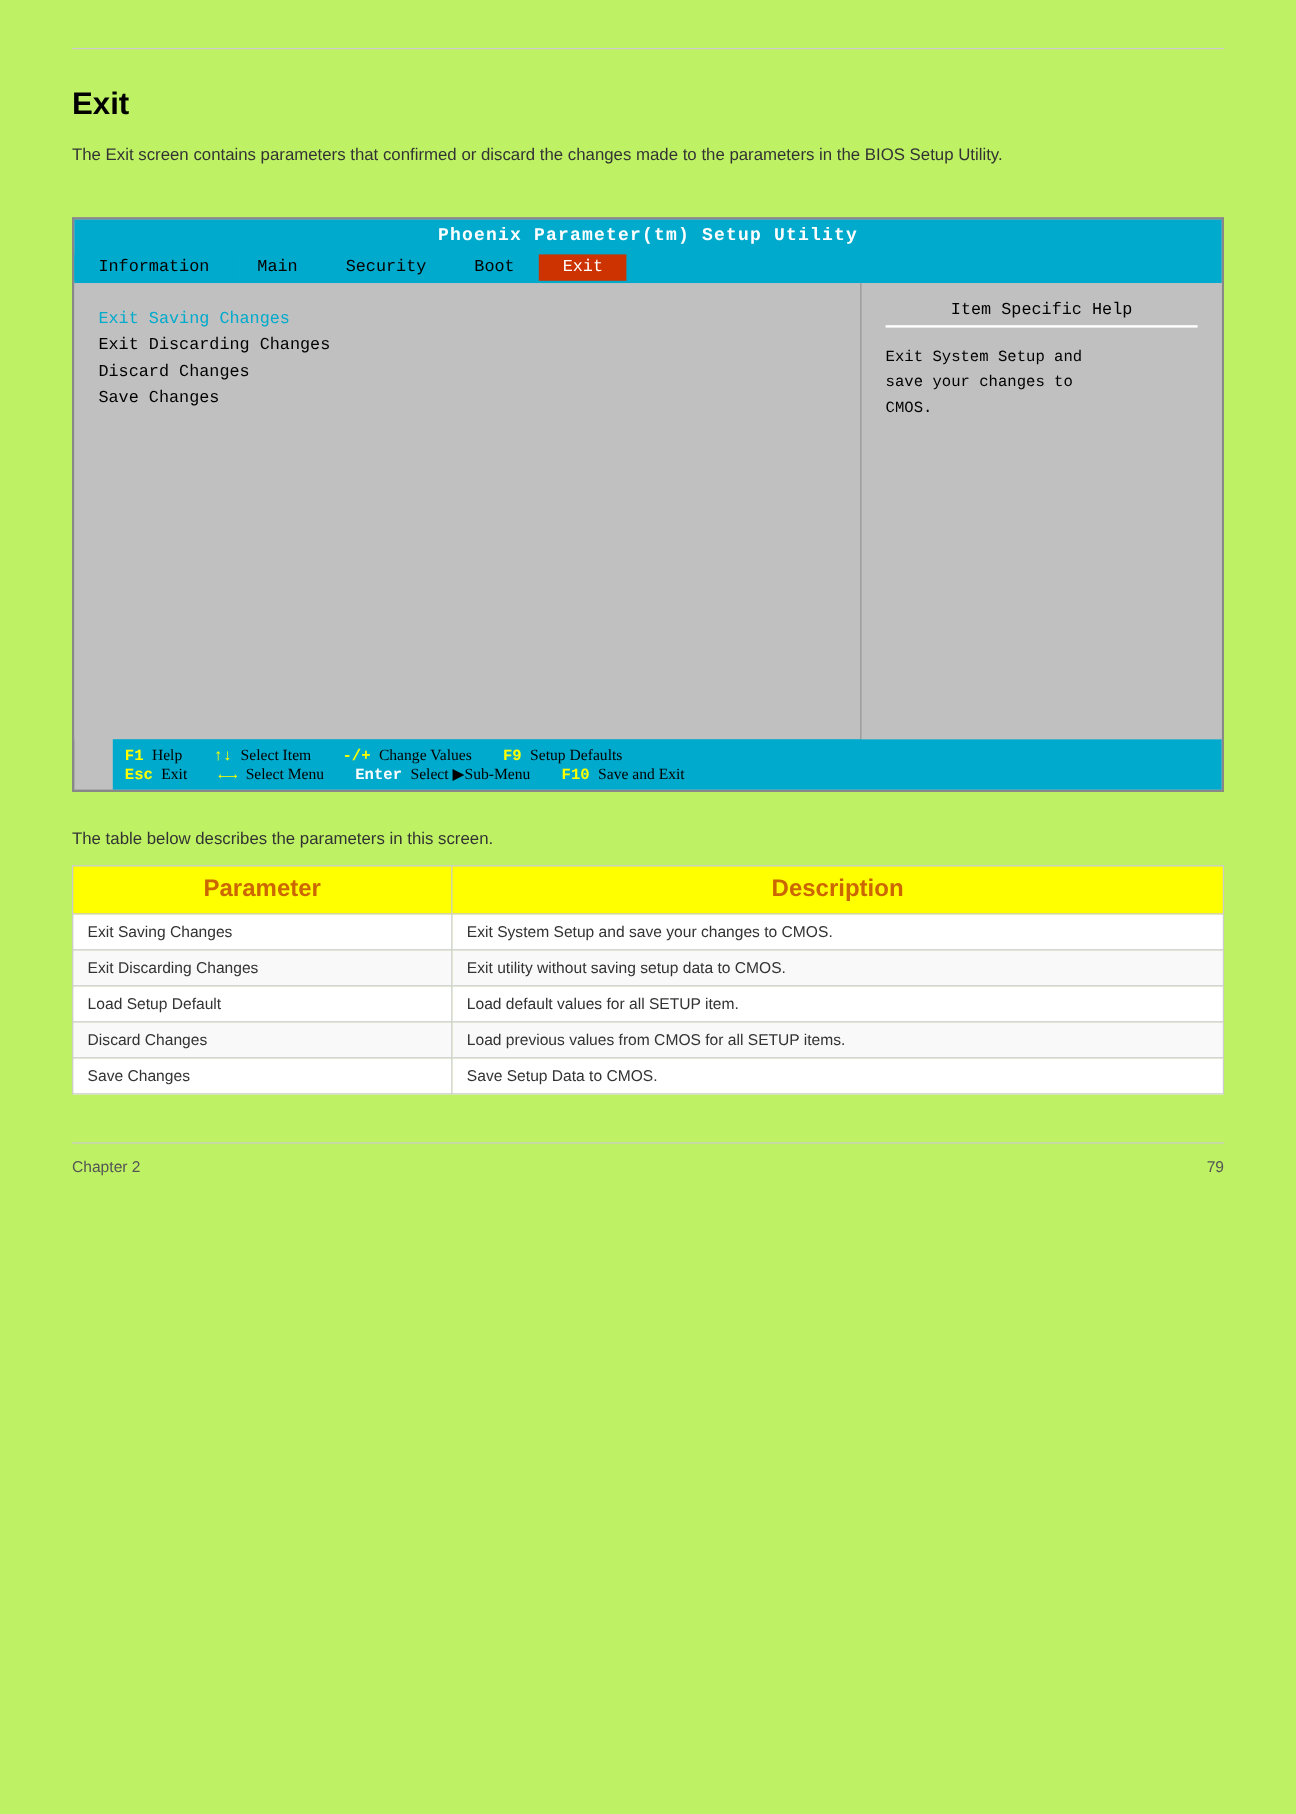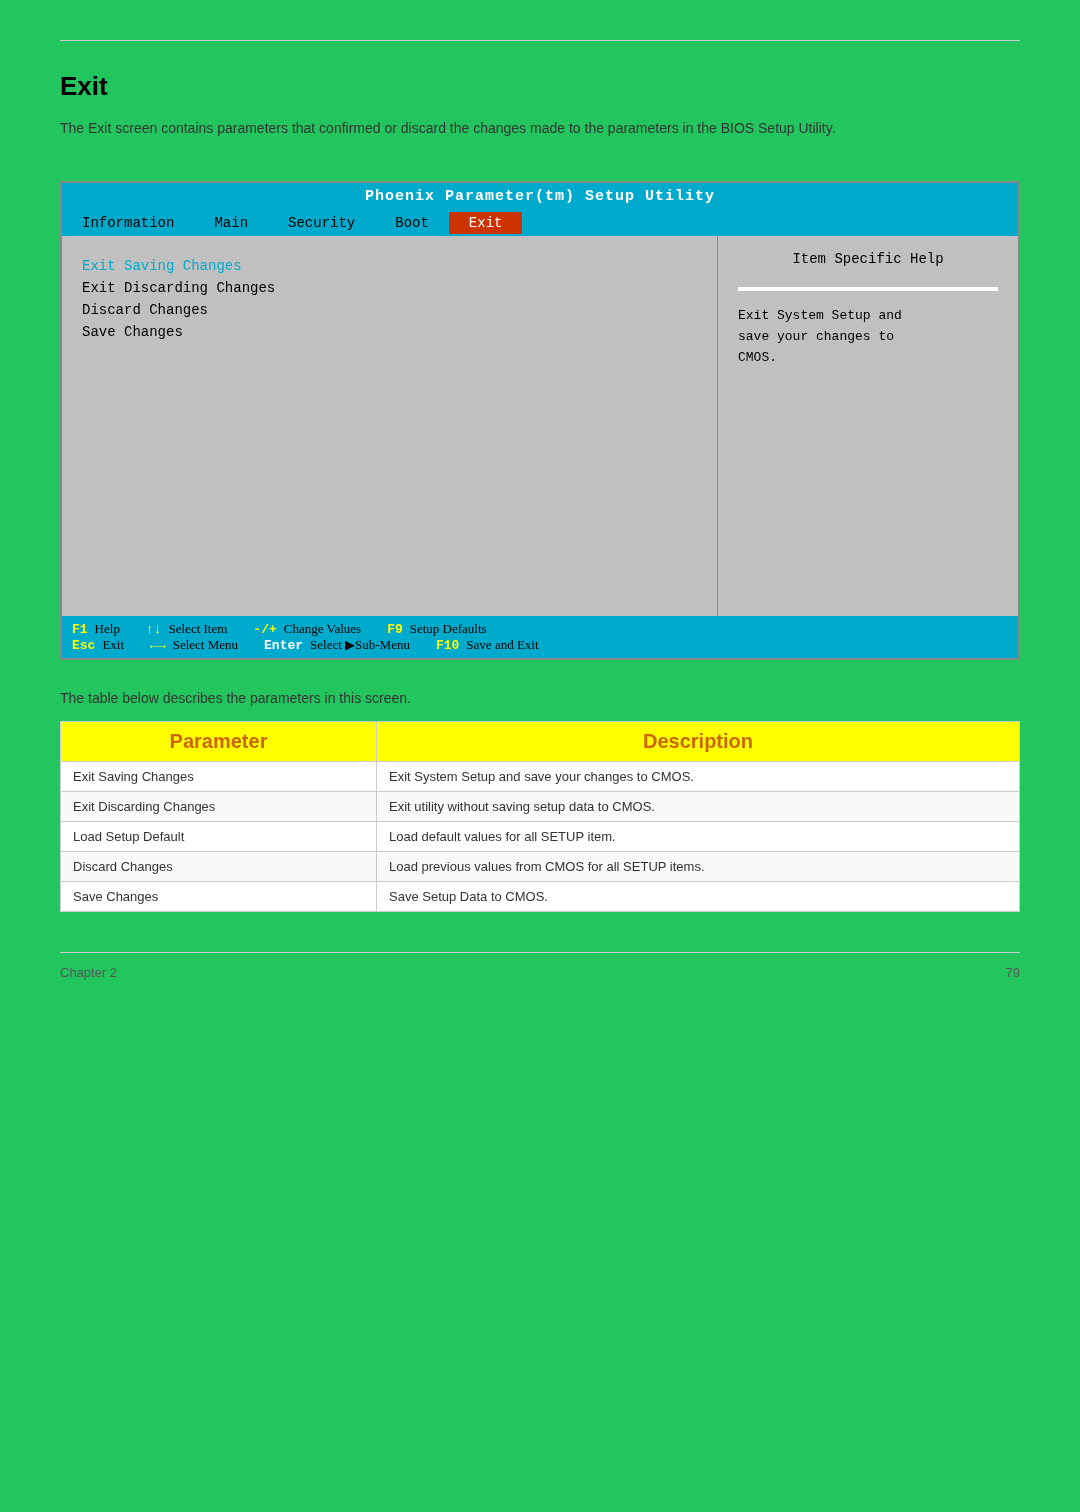--- a/index.html
+++ b/index.html
@@ -9,21 +9,21 @@
       color: #000000;
       width: 1080px;
       min-height: 1512px;
       padding: 0;
       position: relative;
     }
 
     .page-container {
       width: 1080px;
       min-height: 1512px;
-      background: #22c55e;
+      background: #bef264;
       padding: 40px 60px;
       position: relative;
     }
 
     .top-divider {
       border: none;
       border-top: 1px solid #cccccc;
       margin-bottom: 30px;
     }
 
@@ -108,40 +108,41 @@
     .bios-right-panel {
       width: 300px;
       padding: 15px 20px;
       background: #c0c0c0;
     }
 
     .bios-help-title {
       font-family: 'Courier New', monospace;
       font-size: 14px;
       color: #000000;
-      border-bottom: 4px solid #ffffff;
-      padding-bottom: 20px;
+      border-bottom: 2px solid #ffffff;
+      padding-bottom: 4px;
       margin-bottom: 15px;
       text-align: center;
     }
 
     .bios-help-text {
       font-family: 'Courier New', monospace;
       font-size: 13px;
       color: #000000;
       line-height: 1.6;
     }
 
     .bios-footer {
       background: #00aacc;
       padding: 5px 10px;
       display: flex;
       flex-direction: row;
       align-items: center;
       gap: 0;
+      margin-left: 32px;
     }
 
     .bios-footer-item {
       font-family: Liberation Serif, serif;
       font-size: 13px;
       color: #000000;
       margin-right: 10px;
     }
 
     .bios-footer-key {

